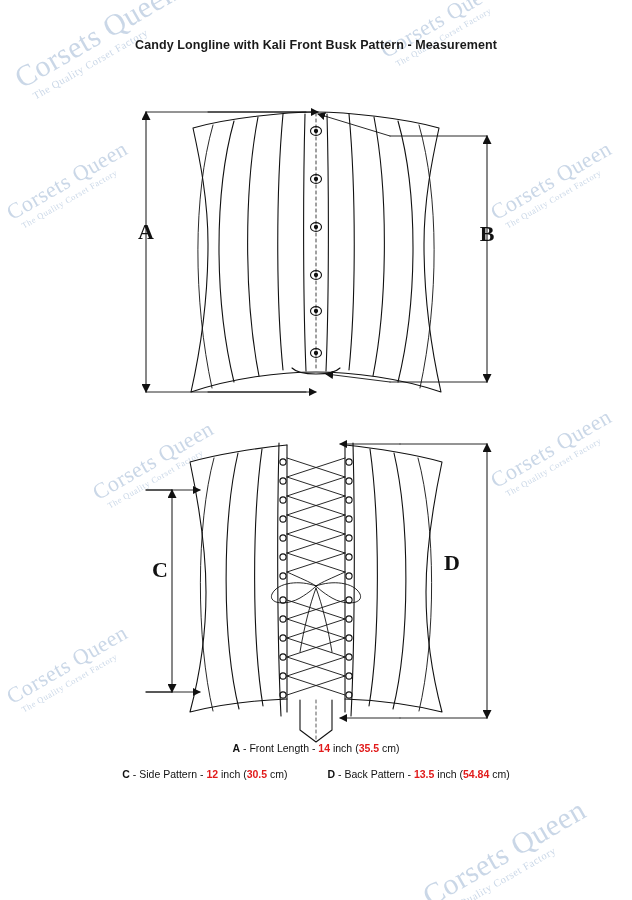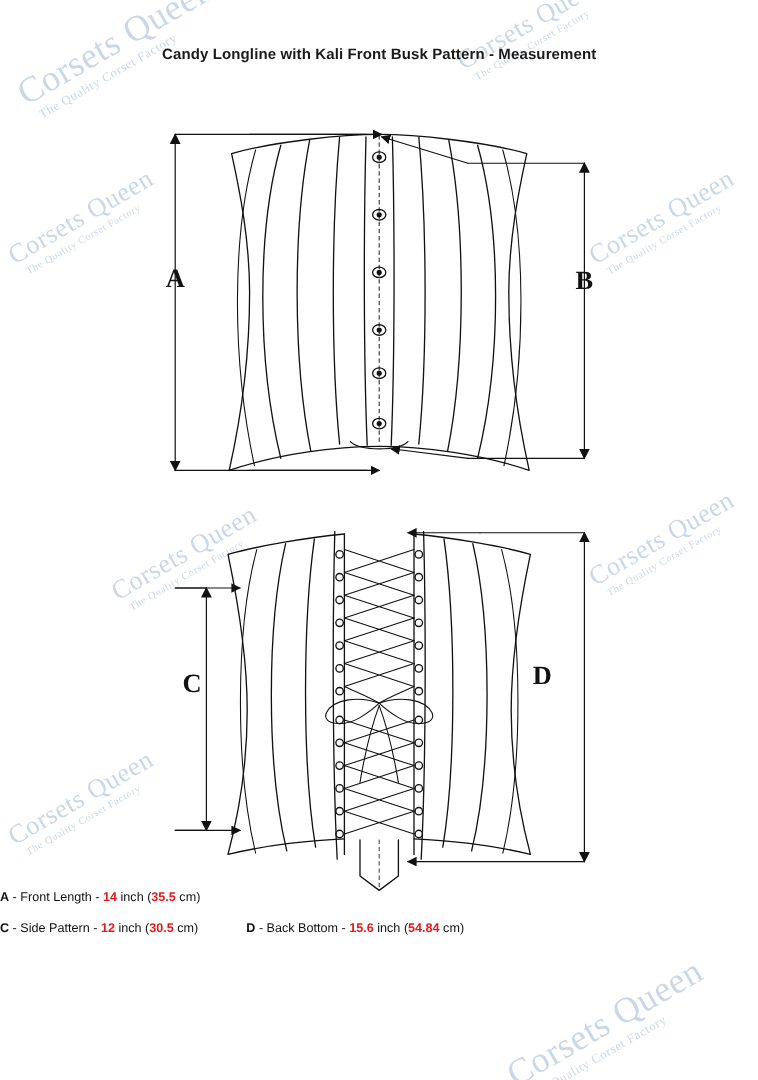--- a/index.html
+++ b/index.html
@@ -70,20 +70,21 @@
   .legend {
     position: absolute;
     left: 0;
     top: 742px;
     width: 632px;
     font-size: 10.5px;
     color: #111;
   }
   .legend-row {
     display: flex;
+    justify-content: center;
     gap: 40px;
     margin-bottom: 14px;
   }
   .legend-item { white-space: nowrap; }
   .legend-item .key { font-weight: bold; }
   .legend-item .val { color: #e11b1b; font-weight: bold; }
   .legend-item .paren { color: #111; }
 </style>
 </head>
 <body>
@@ -308,16 +309,16 @@
   <div class="legend-row">
     <div class="legend-item">
       <span class="key">A</span><span> - </span><span>Front Length</span><span> - </span><span class="val">14</span><span class="paren"> inch (</span><span class="val">35.5</span><span class="paren"> cm</span><span class="paren">)</span>
     </div>
   </div>
   <div class="legend-row">
     <div class="legend-item">
       <span class="key">C</span><span> - </span><span>Side Pattern</span><span> - </span><span class="val">12</span><span class="paren"> inch (</span><span class="val">30.5</span><span class="paren"> cm</span><span class="paren">)</span>
     </div>
     <div class="legend-item">
-      <span class="key">D</span><span> - </span><span>Back Bottom</span><span> - </span><span class="val">15.6</span><span class="paren"> inch (</span><span class="val">54.84</span><span class="paren"> cm</span><span class="paren">)</span>
+      <span class="key">D</span><span> - </span><span>Back Pattern</span><span> - </span><span class="val">13.5</span><span class="paren"> inch (</span><span class="val">54.84</span><span class="paren"> cm</span><span class="paren">)</span>
     </div>
   </div>
 </div>
 
 </body></html>

